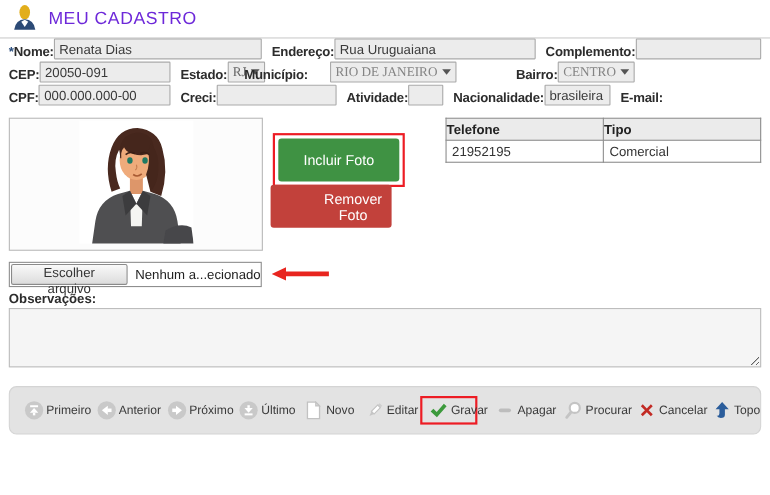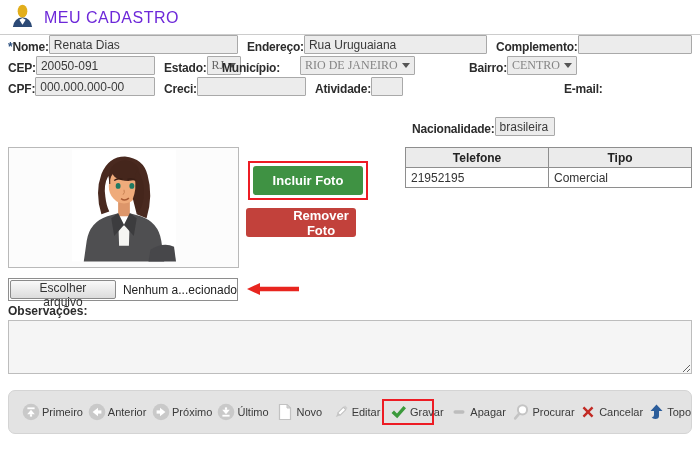--- a/index.html
+++ b/index.html
@@ -19,38 +19,38 @@
   .fld { display:flex; flex-direction:row; }
   .fld label { font-size:12px; font-weight:bold; color:#2c2c2c; margin:5px 0 2px 0; letter-spacing:-.2px; white-space:nowrap; }
   .fld label .req { color:#2a4e7e; }
   .fld input { height:19px; background:#ececec; border:1px solid #a9a9a9; font-family:"Liberation Sans",sans-serif; font-size:12px; color:#3a3a3a; padding:0 4px; width:100%; border-radius:1px; }
   .select { height:19px; background:#ececec; border:1px solid #a9a9a9; font-size:12px; color:#848484; padding:0 4px; display:flex; align-items:center; justify-content:space-between; border-radius:1px; cursor:default;font-family:Liberation Serif, serif; }
   .select .txt { overflow:hidden; white-space:nowrap; }
   .select .arr { width:0; height:0; border-left:4px solid transparent; border-right:4px solid transparent; border-top:5px solid #555; margin-left:4px; flex:0 0 auto; }
 
   .w-nome{width:230px;} .w-end{width:240px;} .w-comp{flex:1;}
   .w-cep{width:147px;} .w-est{width:49px;} .w-mun{width:238px;gap:20px;} .w-bai{flex:1;}
-  .w-cpf{width:147px;} .w-creci{width:142px;} .w-ativ{width:88px;} .w-nac{width:143px;margin-top:40px;} .w-mail{flex:1;}
+  .w-cpf{width:147px;} .w-creci{width:142px;} .w-ativ{width:88px;} .w-nac{width:143px;} .w-mail{flex:1;}
 
   
   .middle { position:relative; height:156px; margin-top:7px; }
   .photo-box { position:absolute; left:0; top:2px; width:231px; height:121px; border:1px solid #b9b9b9; background:#fcfcfc; display:flex; align-items:center; justify-content:center; }
   .file-row { position:absolute; left:0; top:133px; width:230px; height:23px; border:1px solid #8e8e8e; background:#fff; display:flex; align-items:center; }
   .file-btn { margin:1px 0 1px 1px; height:19px; padding:0 9px; background:linear-gradient(#f9f9f9,#dcdcdc); border:1px solid #8a8a8a; border-radius:2px; font-family:"Liberation Sans",sans-serif; font-size:12px; color:#333; cursor:pointer; }
   .file-status { font-size:12px; color:#222; padding-left:7px; white-space:nowrap; }
   .file-arrow { position:absolute; left:238px; top:137px; }
 
   .annot { border:2px solid #ed1c24; }
   .incluir-wrap { position:absolute; left:240px; top:16px; padding:3px; }
-  .btn { display:block; width:110px; height:29px; border:none; border-radius:3px; color:#fff; font-family:"Liberation Sans",sans-serif; font-size:13px; font-weight:bold; cursor:pointer; }
+  .btn { display:block; width:110px; height:39px; border:none; border-radius:3px; color:#fff; font-family:"Liberation Sans",sans-serif; font-size:13px; font-weight:normal; cursor:pointer; }
   .btn-green { background:#3f9243; }
   .btn-red { background:#c2413b; position:absolute; left:238px; top:63px;padding-left:40px; }
 
   .phone-table { position:absolute; left:397px; top:2px; width:287px; border-collapse:collapse; font-size:12px; }
-  .phone-table th { background:#ebebeb; border:1px solid #8e8e8e; font-weight:bold; color:#222; height:20px; text-align:center; width:50%; }
+  .phone-table th { background:#ebebeb; border:1px solid #8e8e8e; font-weight:bold; color:#222; height:20px; text-align:left; width:50%; }
   .phone-table td { background:#fff; border:1px solid #8e8e8e; color:#333; height:20px; padding:0 5px; text-align:left; }
 
   
   .obs-label { font-size:12px; font-weight:bold; color:#2c2c2c; margin:3px 0 2px 0; }
   .obs-area { width:100%; height:54px; background:#f5f5f5; border:1px solid #bdbdbd; resize:both; font-family:"Liberation Sans",sans-serif; font-size:12px; color:#333; }
 
   
   .toolbar { margin-top:12px; height:44px; background:#e3e3e3; border:1px solid #d4d4d4; border-radius:7px; display:flex; align-items:center; justify-content:center; gap:9px; padding:0 6px; }
   .tb-item { display:flex; flex-direction:row; align-items:center; gap:2px; padding:2px 5px; border:2px solid transparent; cursor:pointer; min-width:34px; }
   .tb-item.annotated { border-color:#ed1c24; }

